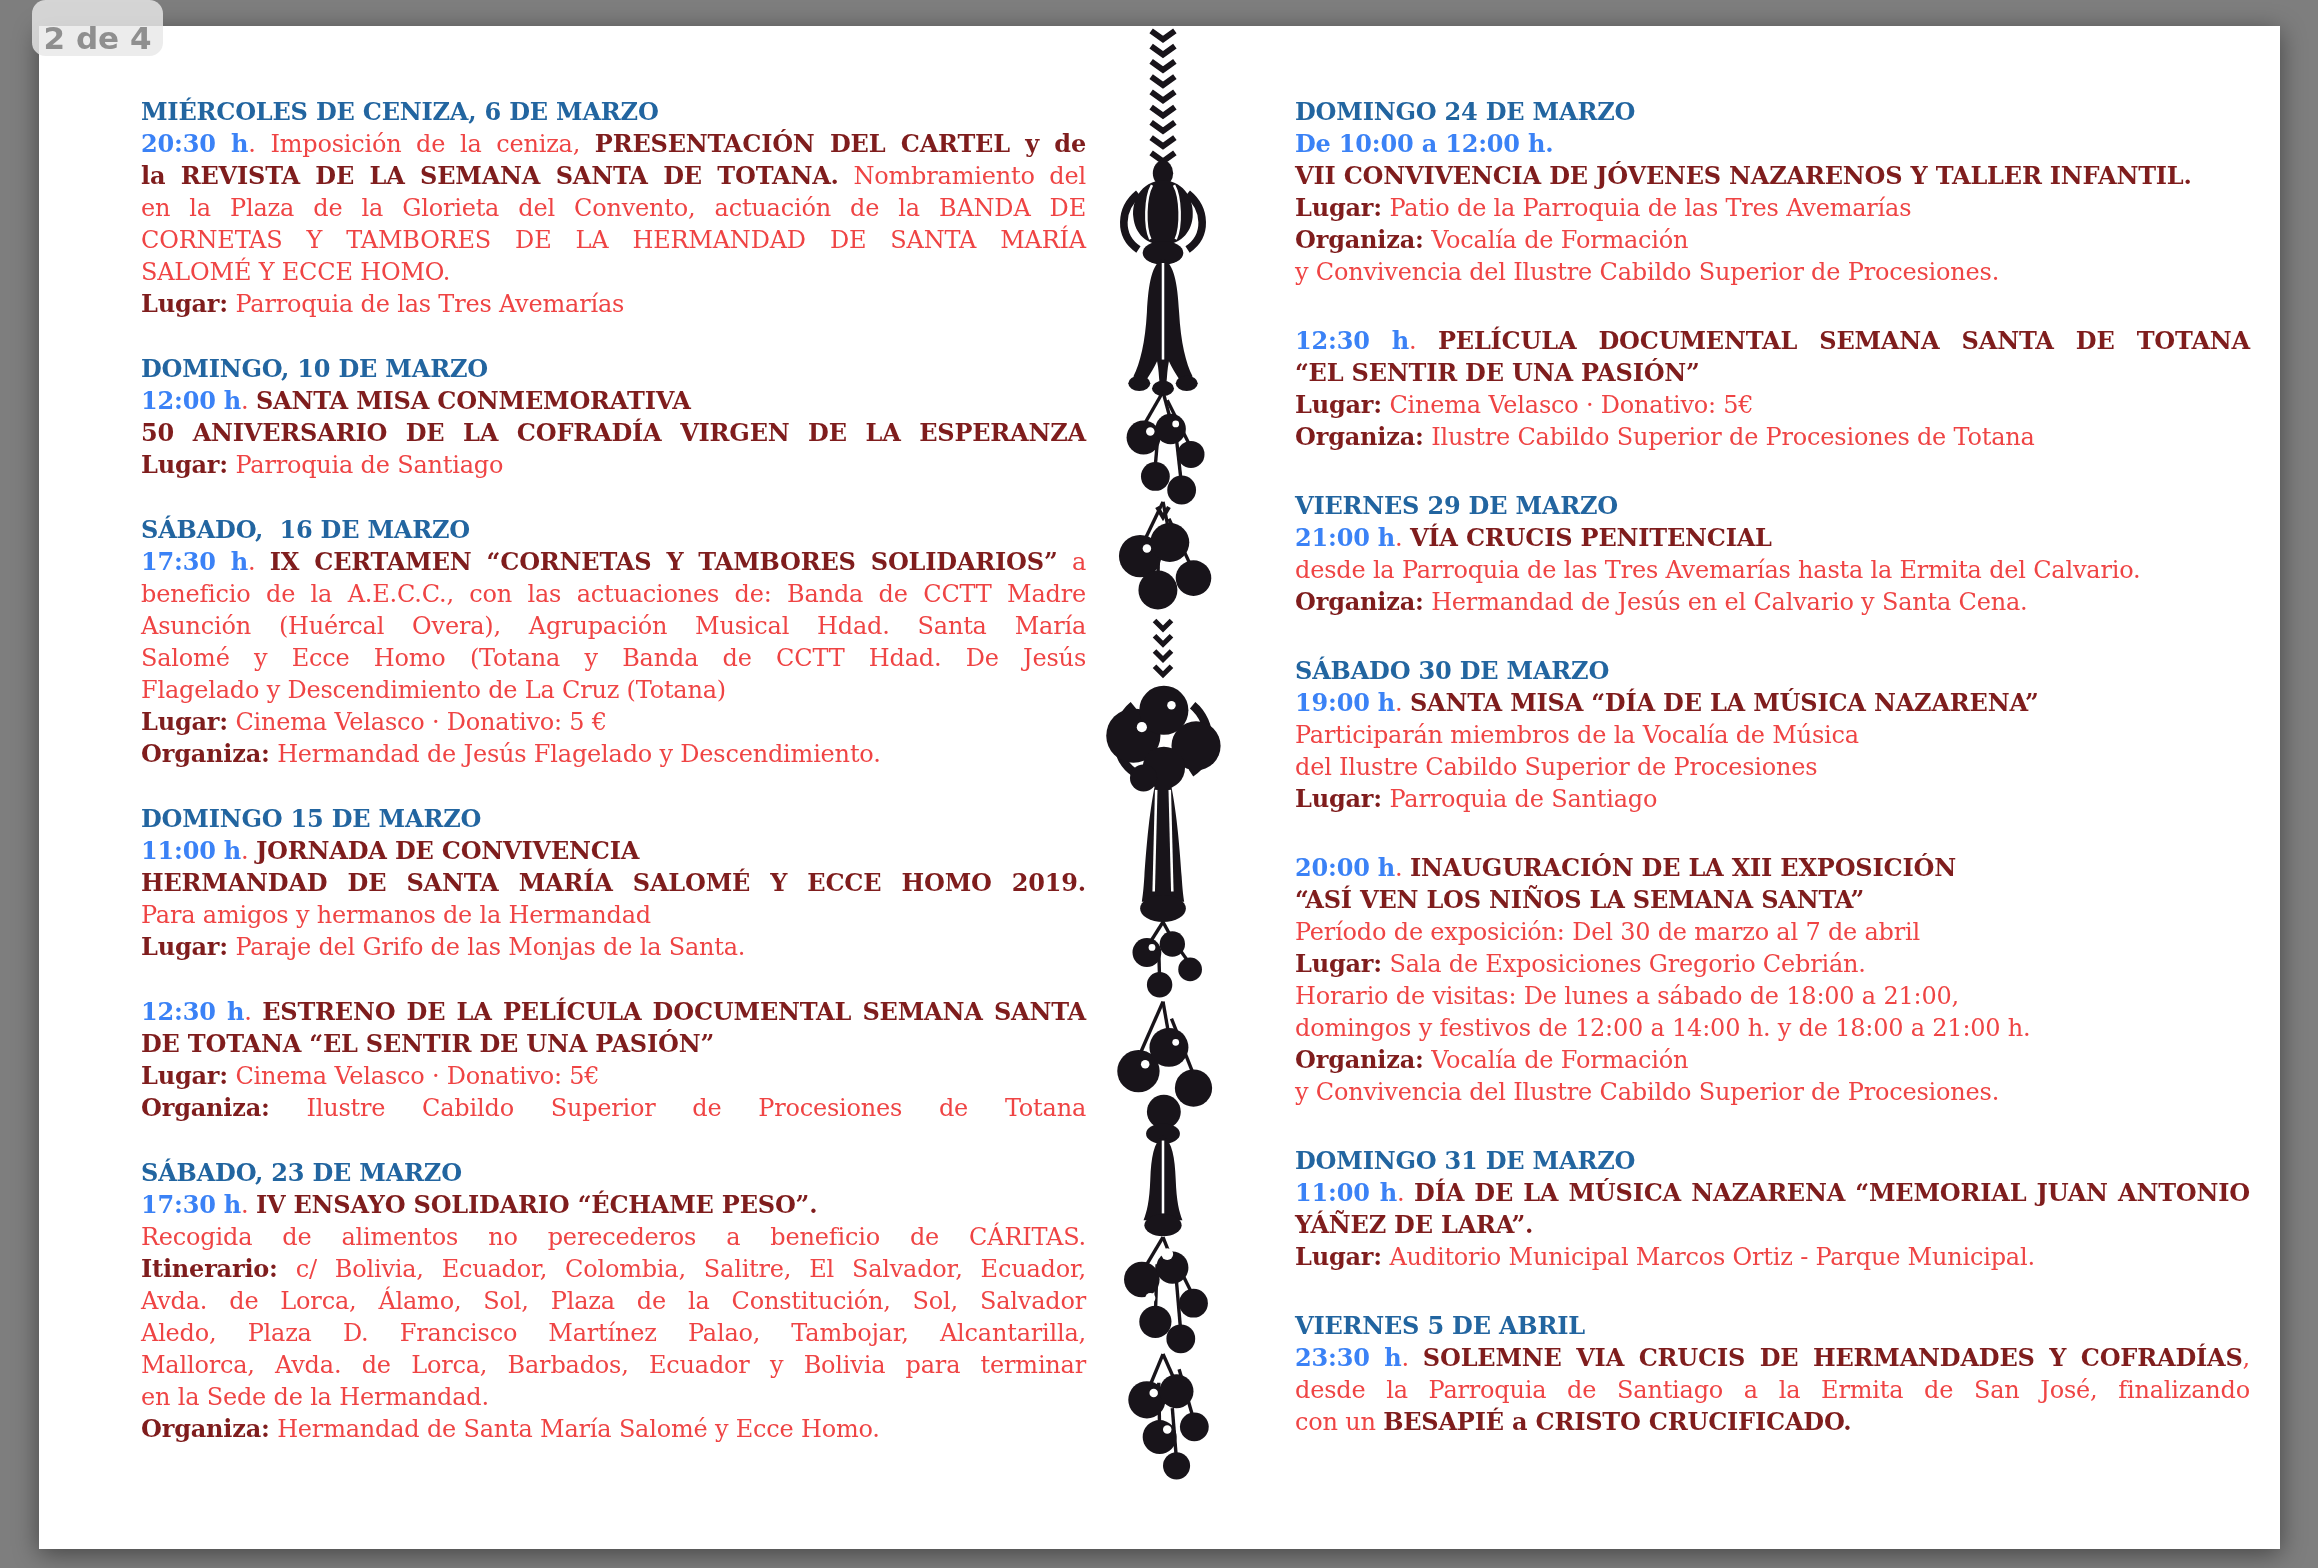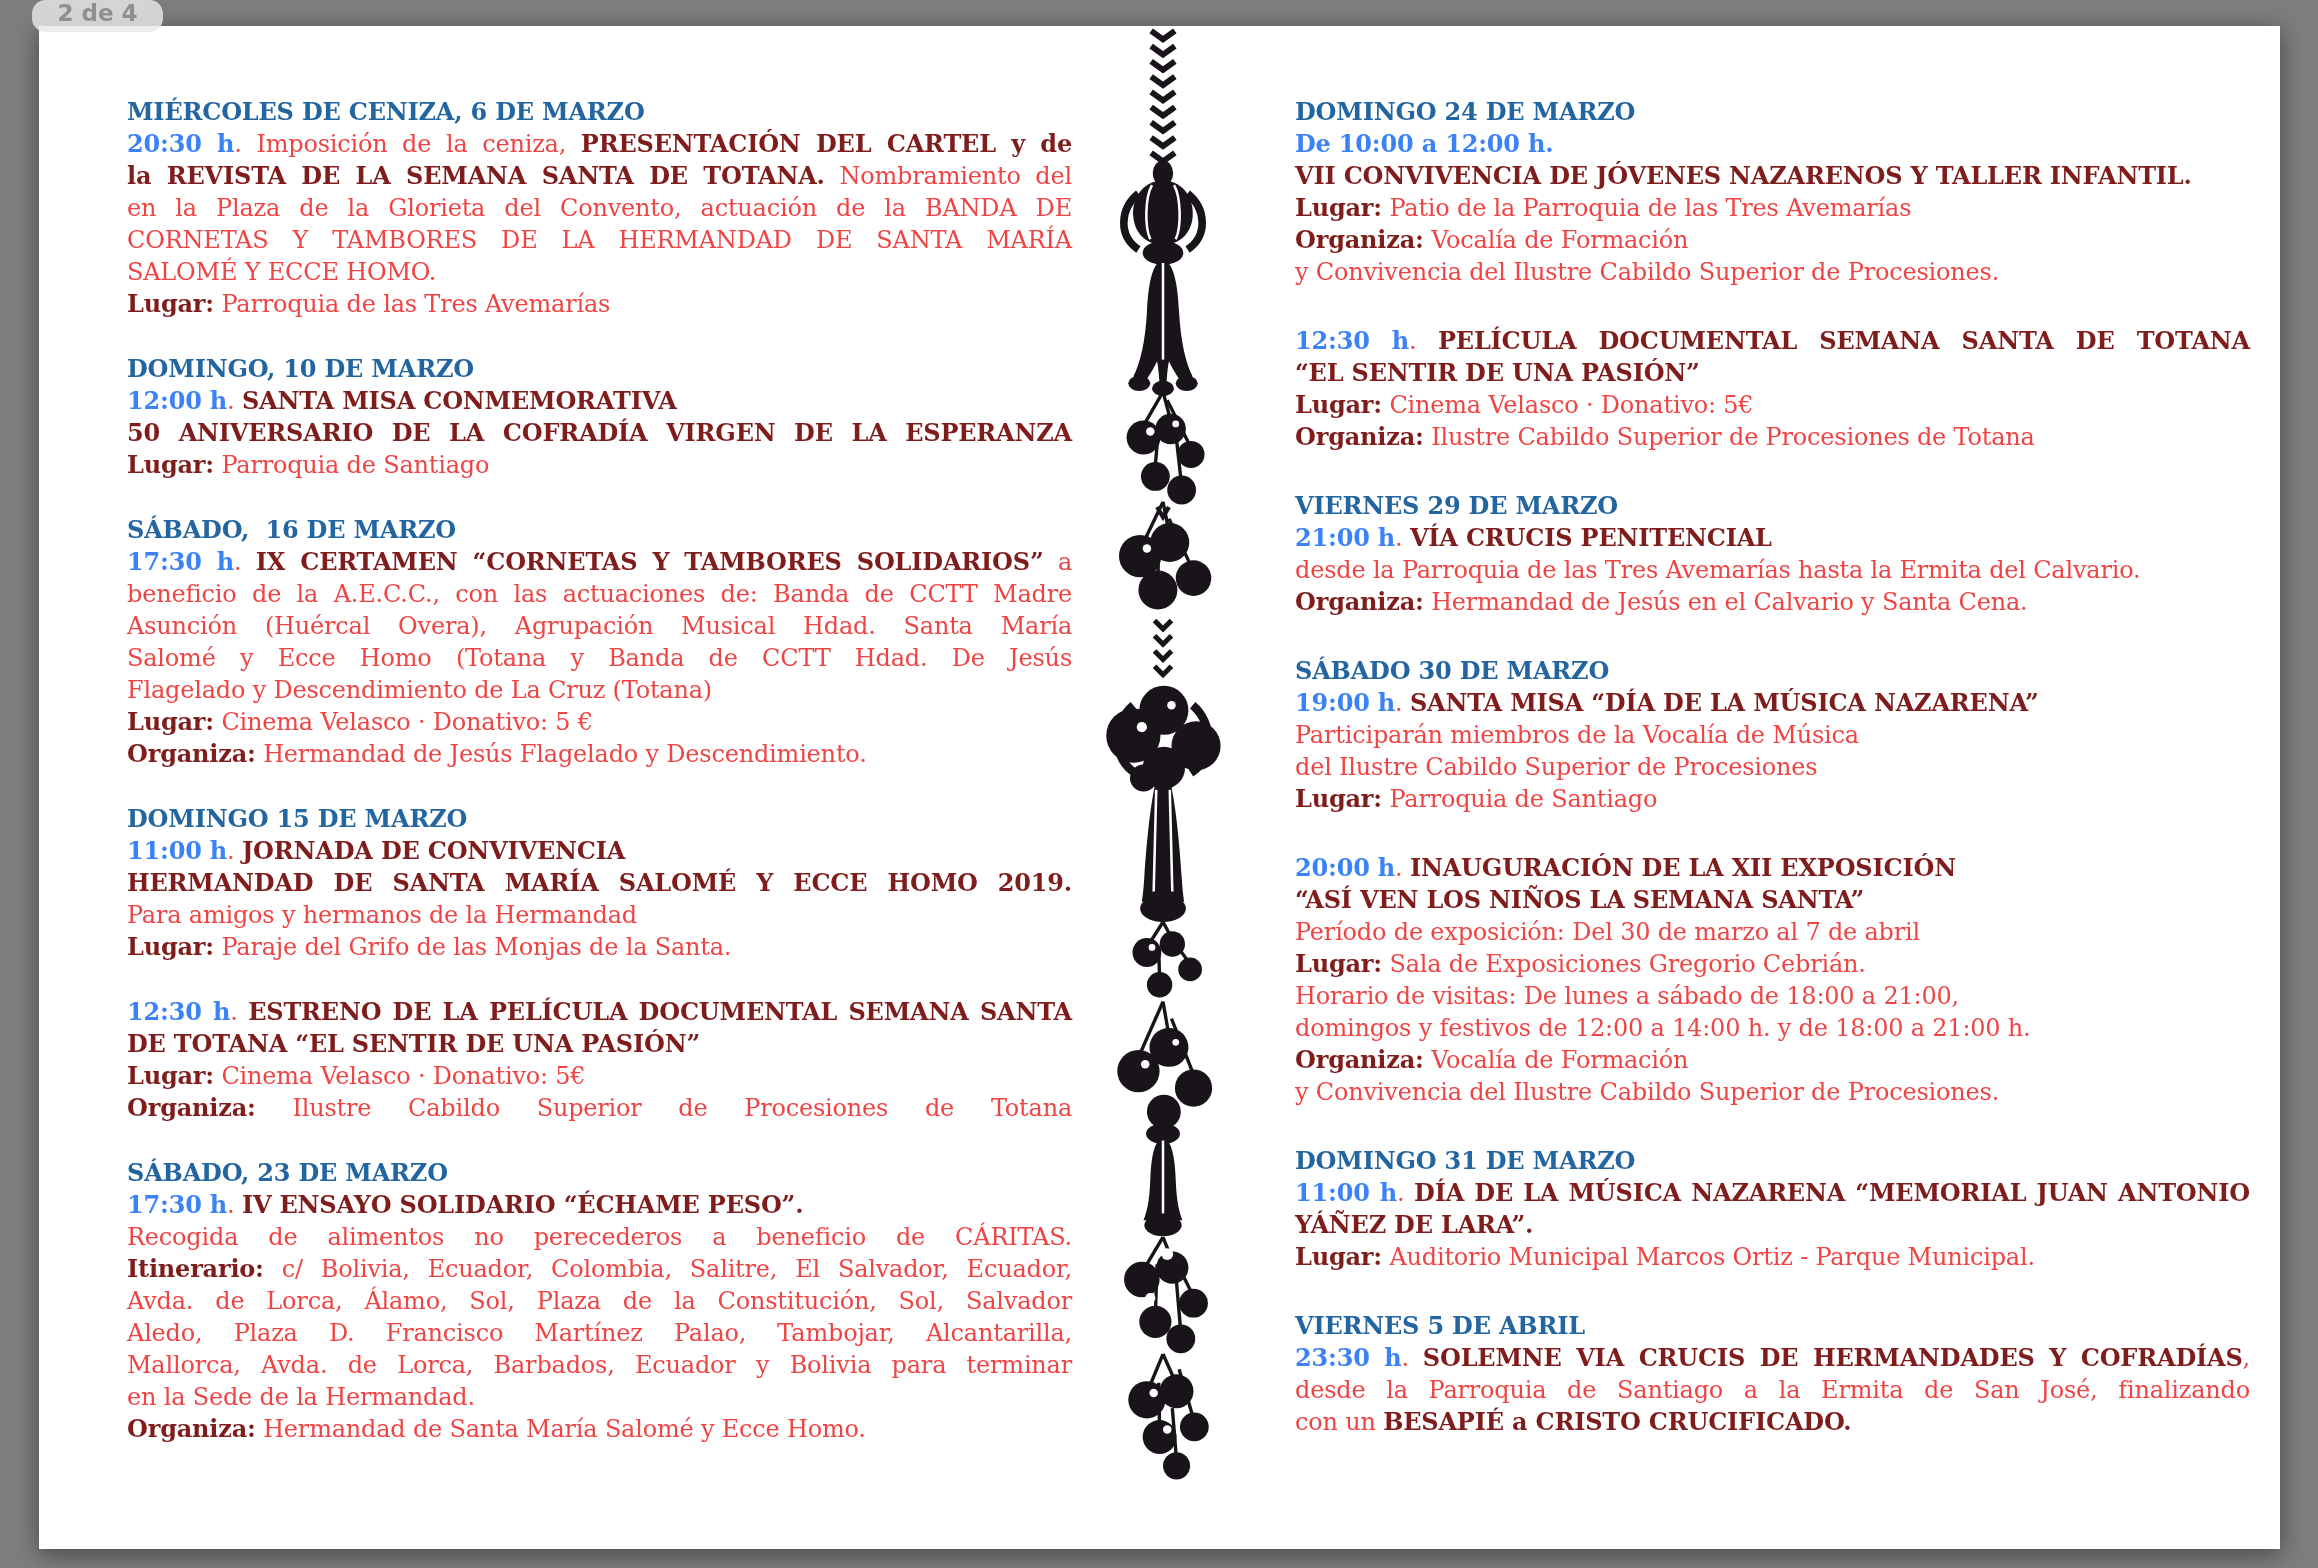--- a/index.html
+++ b/index.html
@@ -6,28 +6,28 @@
   body{
     width:2319px;height:1568px;position:relative;overflow:hidden;
     background:#7e7e7e;
     font-family:"DejaVu Serif", serif;
   }
   .page{
     position:absolute;left:39px;top:25.5px;width:2241px;height:1523px;
     background:#ffffff;box-shadow:0 5.1px 24px rgba(0,0,0,.45);
   }
   .pill{
-    position:absolute;left:32px;top:0;width:131px;height:32px;z-index:3;
+    position:absolute;left:32px;top:0;width:131px;height:56px;z-index:3;
     background:rgba(232,232,232,.82);border-radius:0 0 13.6px 13.6px;
     border-radius:13.6px;
-    display:flex;align-items:flex-start;justify-content:center;
-    font-family:"DejaVu Sans", sans-serif;font-weight:600;font-size:23px;color:#8f8f8f;
+    display:flex;align-items:flex-end;justify-content:center;
+    font-family:"DejaVu Sans", sans-serif;font-weight:600;font-size:31px;color:#8f8f8f;
   }
   .col{position:absolute;top:70px;}
-  .col-left{left:88px;width:945px;}
+  .col-left{left:102px;width:945px;}
   .col-right{left:1226px;width:955px;margin-left:30px;}
   .col-left .block{margin-bottom:33px;}
   .col-right .block{margin-bottom:37px;}
   .line{
     font-size:24px;line-height:32px;letter-spacing:-0.2px;color:#221e1f;
     text-align:left;white-space:normal;
   }
   .jl{text-align:justify;text-align-last:justify;}
   .s-d{color:#2265a0;font-weight:bold;}
   .s-h{color:#3b82f6;font-weight:bold;}

